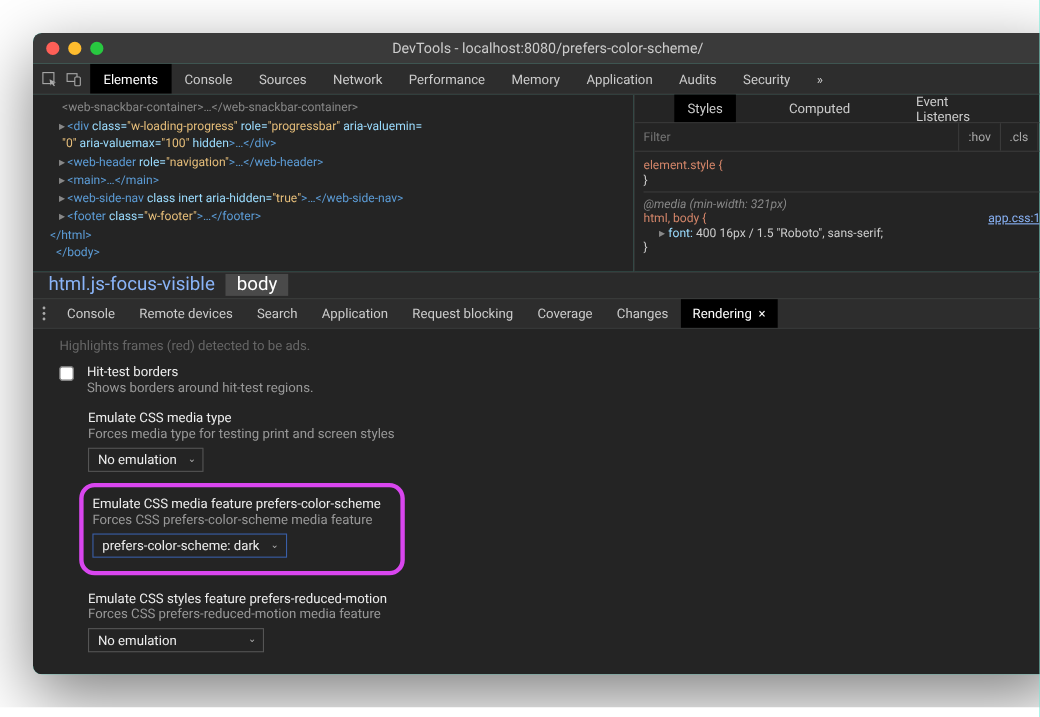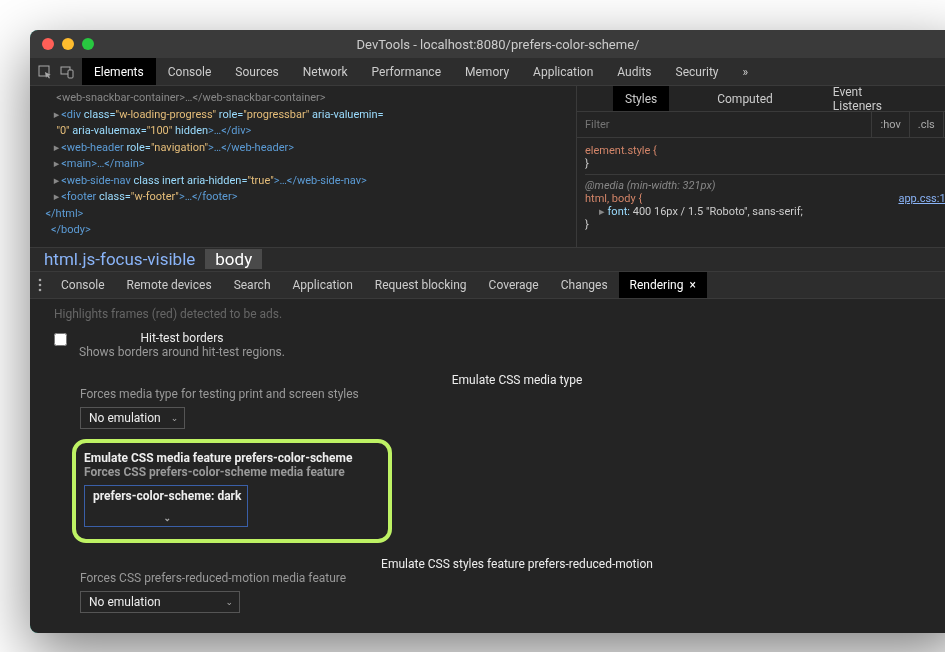--- a/index.html
+++ b/index.html
@@ -80,39 +80,38 @@
 .drawer-tabs { height: 28px; background: #2d2d2d; border-top: 1px solid #3a3a3a; border-bottom: 1px solid #3a3a3a; display: flex; align-items: stretch; }
 .drawer-tabs .dtab { padding: 0 11px; display: flex; align-items: center; gap: 6px; color: #ccc; cursor: pointer; font-size: 12px; }
 .drawer-tabs .dtab.active { background: #000; color: #fff; }
 .drawer-tabs .more-icon { width: 20px; display:flex; align-items:center; justify-content:center; }
 .drawer-tabs .close-drawer { margin-left: auto; padding: 0 10px; display:flex; align-items:center; cursor:pointer; }
 
 .drawer-body { background: #242424; padding: 8px 12px 20px 24px; }
 .option-row { display: flex; align-items: flex-start; gap: 12px; margin-bottom: 6px; }
 .option-row input[type=checkbox] { margin-top: 2px; }
 .dim { color: #999; }
-.option-title { color: #eee; text-align: center; }
+.option-title { color: #eee; }
 .cutlabel { color: #666; }
 
 .section { margin-top: 14px; }
 .select-like {
   display: inline-flex; align-items: center; gap: 10px;
   border: 1px solid #555; padding: 3px 6px 3px 8px; margin-top: 6px;
   background: #242424; font-size: 12px; color: #eee; cursor: pointer;
 }
-.select-like.highlighted { border-color: #3a5fa8; flex-direction: column; }
+.select-like.highlighted { border-color: #3a5fa8; }
 .chev { font-size: 9px; color: #aaa; }
 
 .highlight-box {
-  border: 4px solid #bef264;
+  border: 4px solid #d946ef;
   border-radius: 14px;
-  padding: 8px 36px 12px 8px;
+  padding: 8px 18px 12px 8px;
   margin-top: 10px;
   display: inline-block;
-  font-weight: bold;
 }
 .highlight-box .section { margin-top: 0; }
 
 svg { display: block; }
 </style>
 </head>
 <body>
 
 <div class="window">
 

